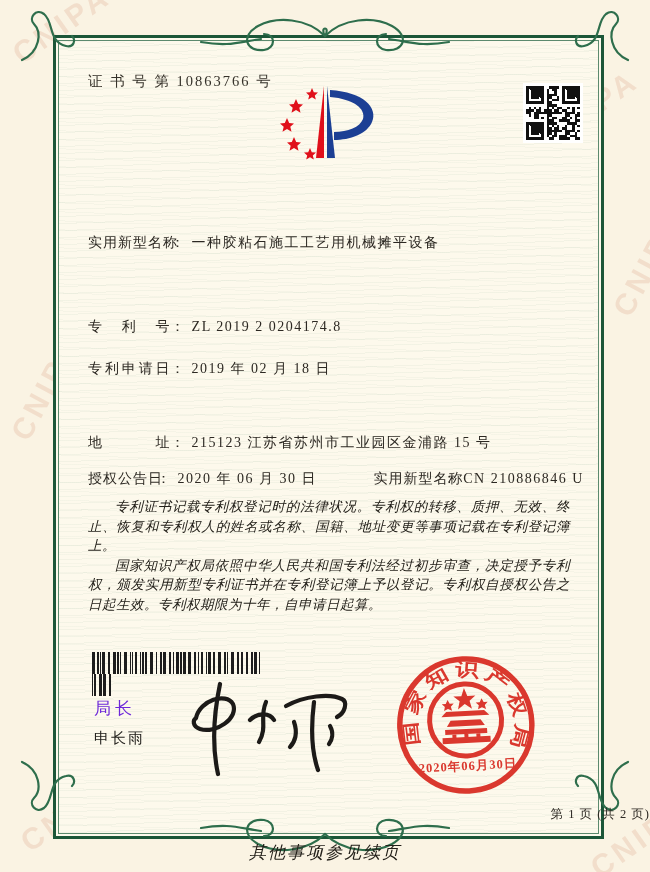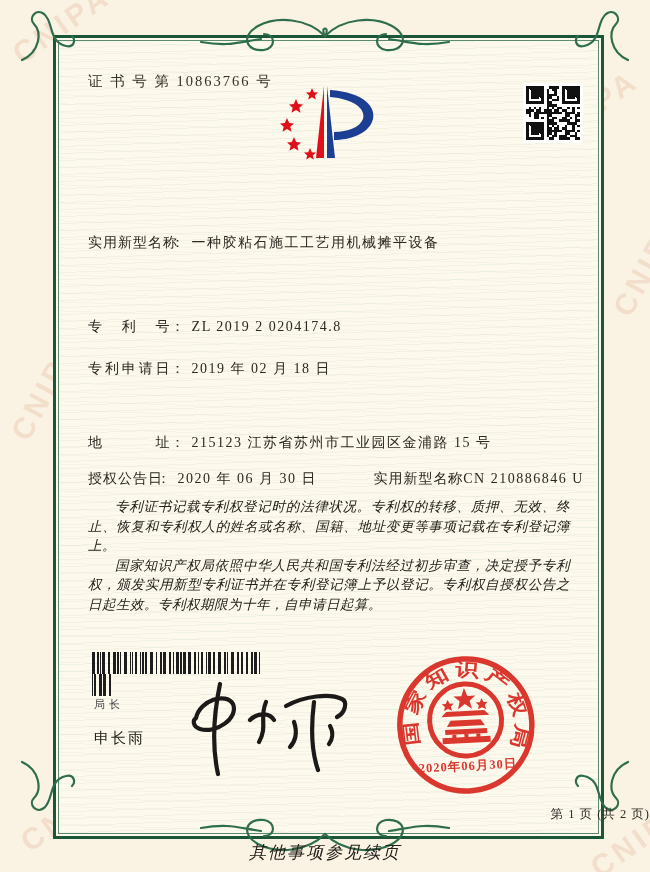--- a/index.html
+++ b/index.html
@@ -39,21 +39,21 @@
   .fvalue{letter-spacing:1.5px;}
   .pair2{margin-left:52px;}
 
   .body-text{position:absolute;left:88px;top:497px;width:482px;font-size:13.5px;
              line-height:19.5px;color:#23201a;font-style:italic;letter-spacing:0.5px;}
   .body-text p{margin:0;text-indent:2em;text-align:justify;}
 
   .barcode{position:absolute;left:92px;top:652px;width:170px;height:22px;font-size:0;}
   .barcode span{display:inline-block;height:100%;background:#1d1d1d;}
 
-  .sig-role{position:absolute;left:94px;top:697px;font-size:11px;letter-spacing:4px;color:#404040;
+  .sig-role{position:absolute;left:94px;top:697px;font-size:17px;letter-spacing:4px;color:#6d28d9;
             font-family:Liberation Sans, sans-serif;}
   .sig-name{position:absolute;left:94px;top:729px;font-size:15px;letter-spacing:2px;color:#23211d;
             font-family:"Liberation Sans","DejaVu Sans",sans-serif;}
   .sig-script{position:absolute;left:180px;top:678px;width:190px;height:100px;}
   .sig-script path{fill:none;stroke:#1c1a18;stroke-width:4.2;stroke-linecap:round;stroke-linejoin:round;}
 
   .seal{position:absolute;left:391px;top:650px;width:150px;height:156px;transform:rotate(-3deg);opacity:0.92;}
   .seal text{font-family:"Liberation Serif","DejaVu Serif",serif;font-weight:bold;}
 
   .page-num{position:absolute;left:0;top:806px;width:100%;text-align:right;

